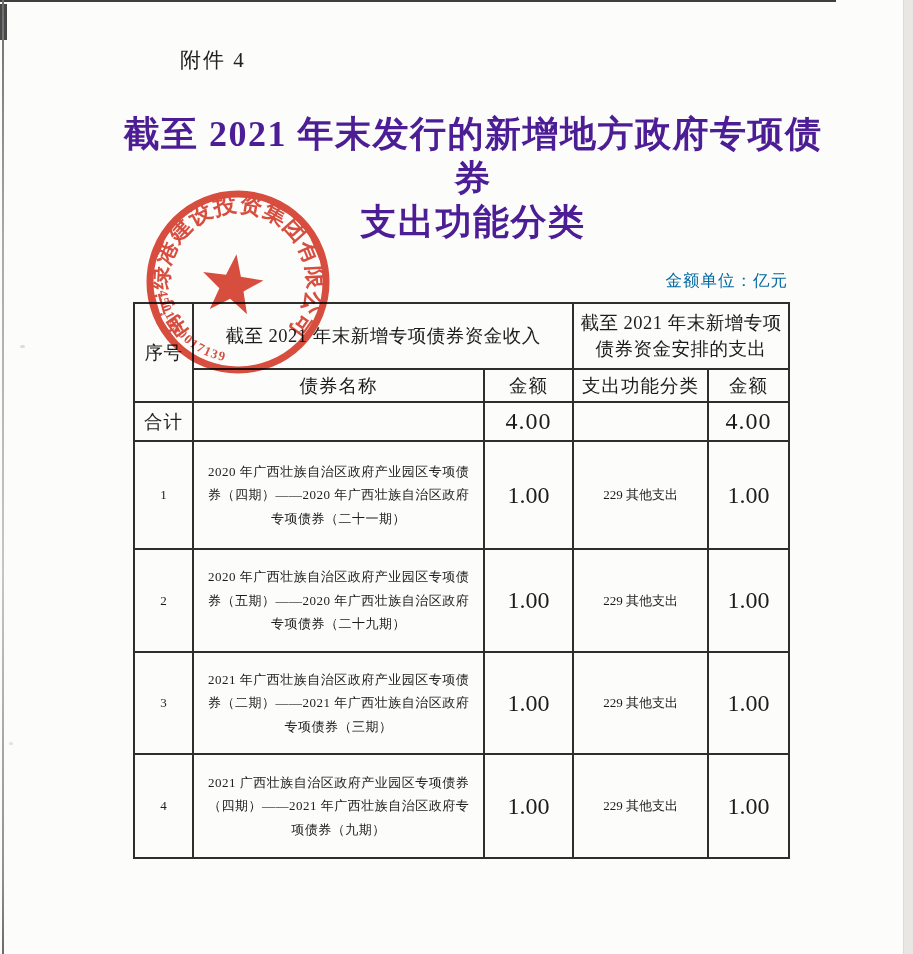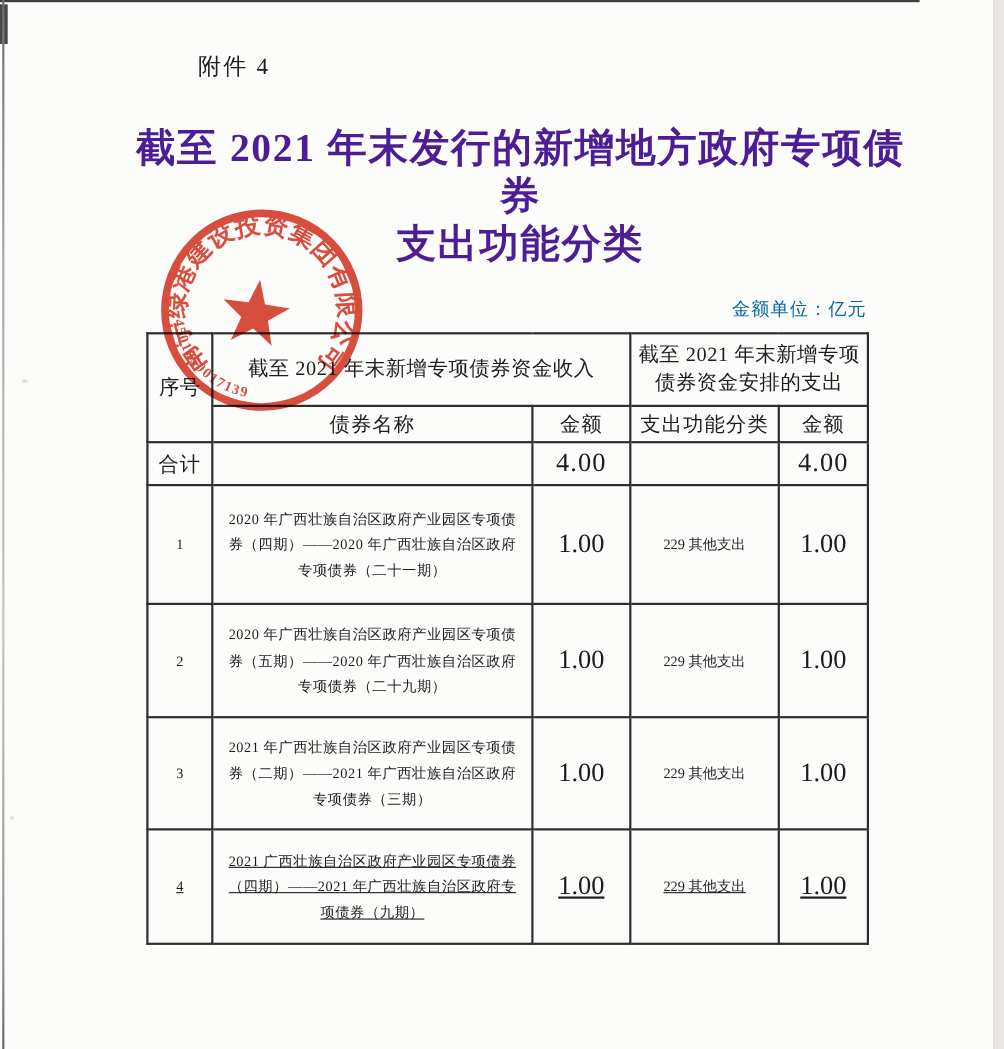--- a/index.html
+++ b/index.html
@@ -44,21 +44,21 @@
   tr.hr1 th { height:64px; font-size:18.5px; line-height:26px; letter-spacing:0.5px; }
   th.pre   { white-space:pre-line; }
   tr.hr2 th { height:31px; font-size:18.5px; letter-spacing:1px; }
   tr.rt  td { height:37px; font-size:18.5px; letter-spacing:1px; }
   tr.dr  td { font-size:13px; }
   tr.dr  td.name { line-height:23.5px; padding:3px 10px; letter-spacing:0.5px; }
   tr.dr  td.amt, tr.rt td.amt { font-size:24px; }
   tr.dr1 td { height:100px; }
   tr.dr2 td { height:95px; }
   tr.dr3 td { height:94px; }
-  tr.dr4 td { height:96px;text-decoration:underline; }
+  tr.dr4 td { height:96px; }
 
   svg.seal {
     position:absolute; left:0; top:0; pointer-events:none;
     mix-blend-mode:multiply; opacity:0.9;
   }
   svg.seal text { font-family:"Liberation Serif","DejaVu Serif",serif; }
 </style>
 </head>
 <body>
 

